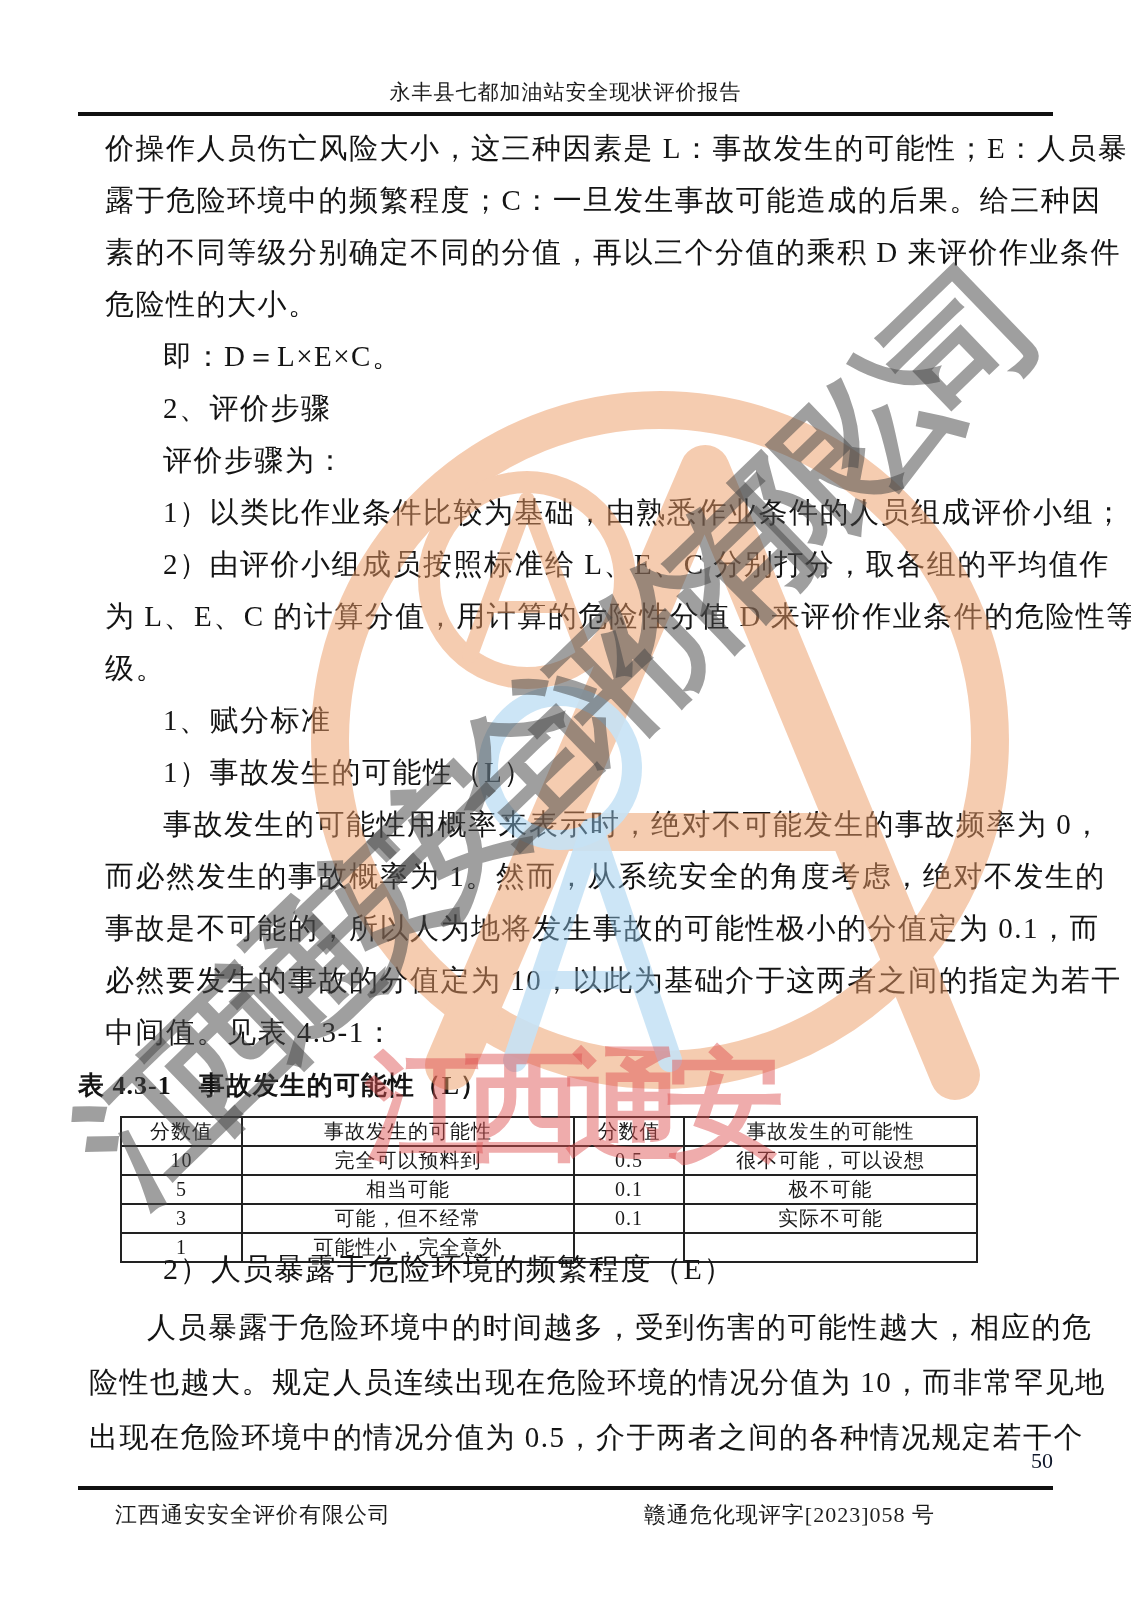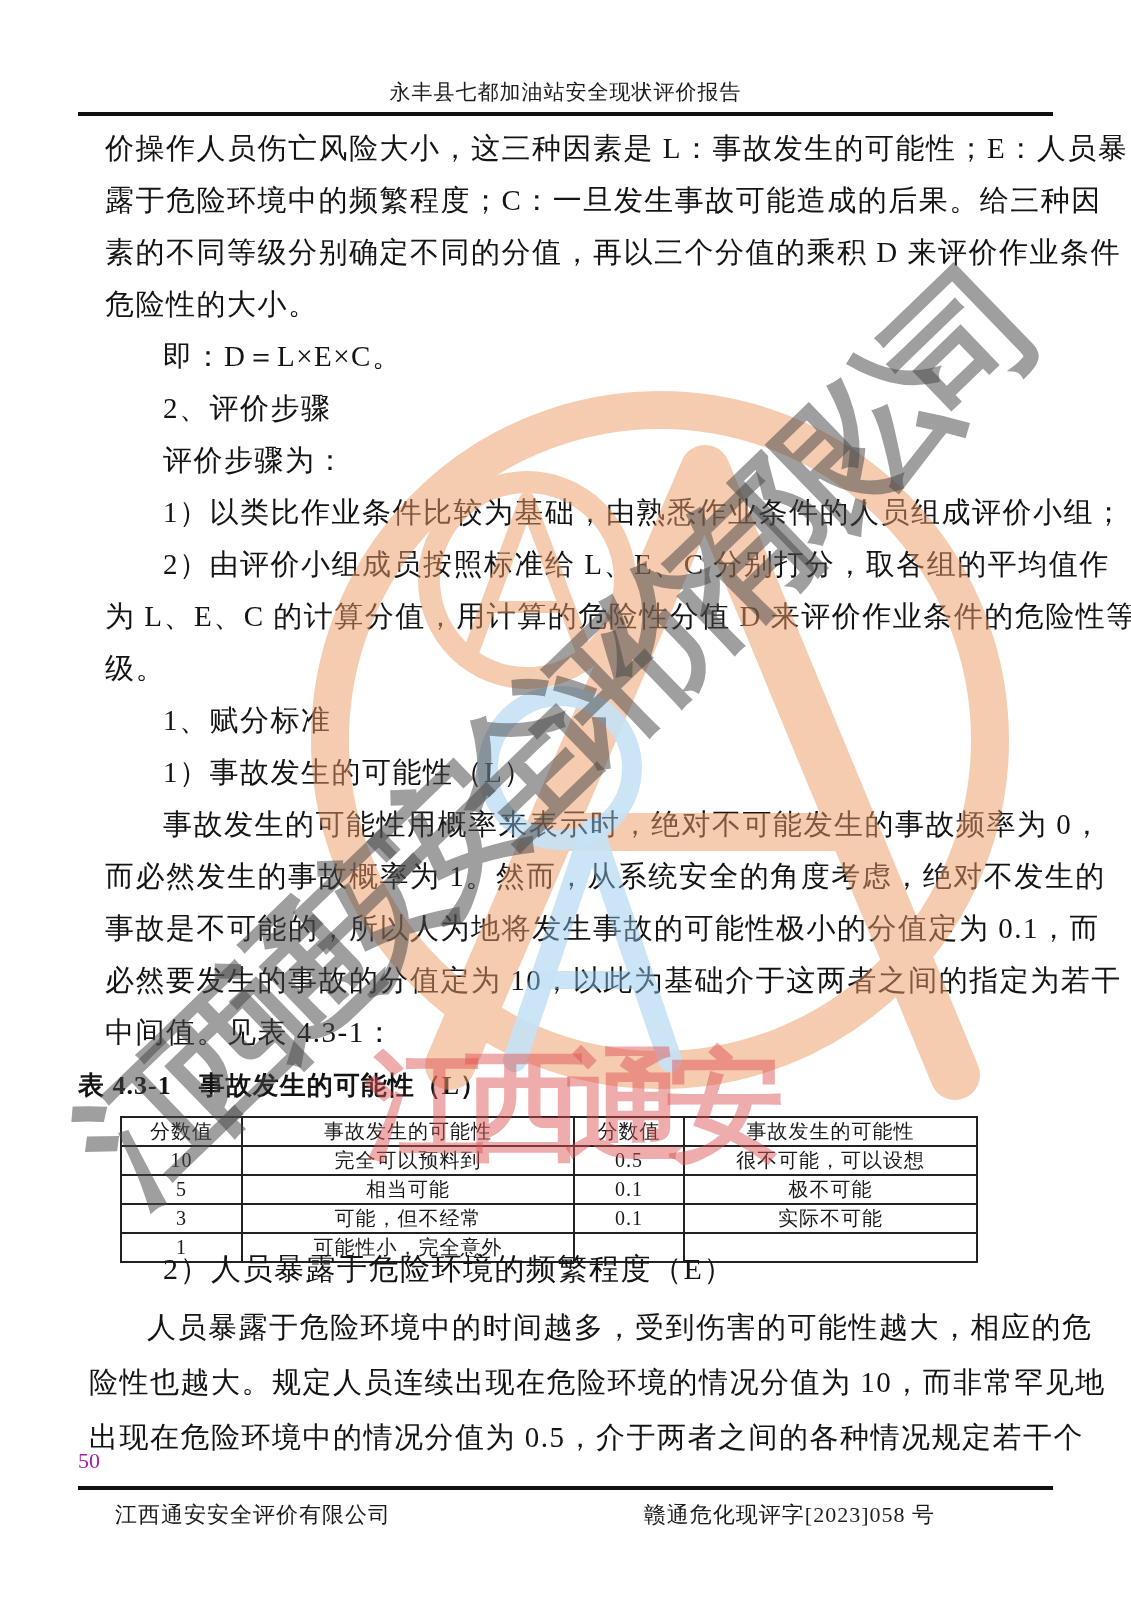--- a/index.html
+++ b/index.html
@@ -44,22 +44,22 @@
     font-size:30px;line-height:38px;letter-spacing:1.5px;white-space:nowrap;
     padding-left:58px;box-sizing:border-box;color:#141414;
   }
   .parablock{position:absolute;left:89px;top:1300px;width:940px;}
   .pline{
     height:55px;line-height:55px;font-size:29px;letter-spacing:1.5px;
     white-space:nowrap;color:#141414;
   }
   
   .pagenum{
-    position:absolute;left:78px;top:1448px;width:975px;text-align:left;
-    font-size:22px;color:#a21caf;
+    position:absolute;left:78px;top:1448px;width:975px;text-align:right;
+    font-size:22px;color:#0f172a;
   }
   .ftr-rule{position:absolute;left:78px;top:1486px;width:975px;height:4px;background:#111;}
   .ftr-left{position:absolute;left:115px;top:1500px;font-size:22px;letter-spacing:1px;color:#1c1c1c;}
   .ftr-right{position:absolute;right:196px;top:1500px;font-size:22px;letter-spacing:1px;color:#1c1c1c;}
   
   .wm-layer{position:absolute;left:0;top:0;width:1131px;height:1600px;pointer-events:none;z-index:5;}
   .wm-logo{position:absolute;left:280px;top:360px;width:760px;height:760px;opacity:.5;}
   .wm-gray{
     position:absolute;left:105px;top:1100px;height:142px;line-height:142px;
     font-size:142px;font-weight:bold;letter-spacing:-40px;white-space:nowrap;

